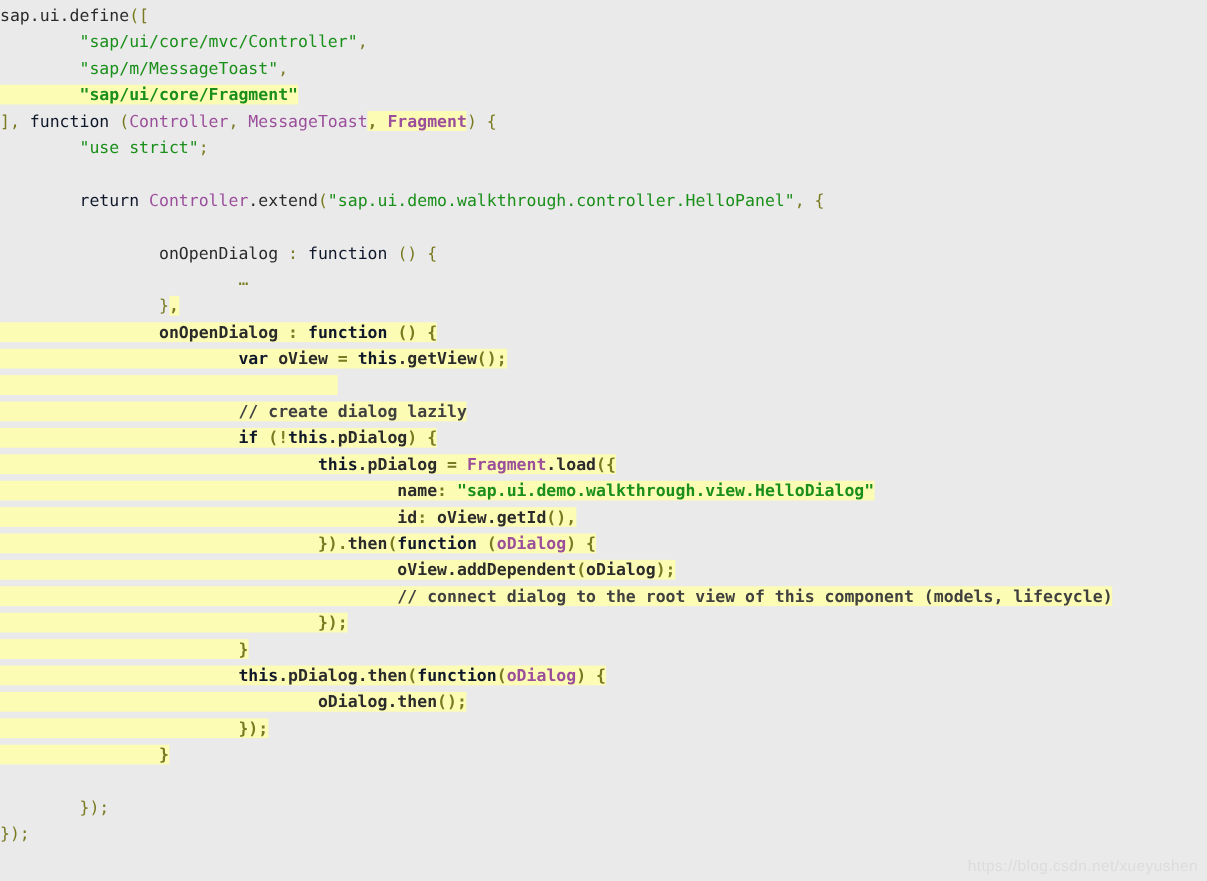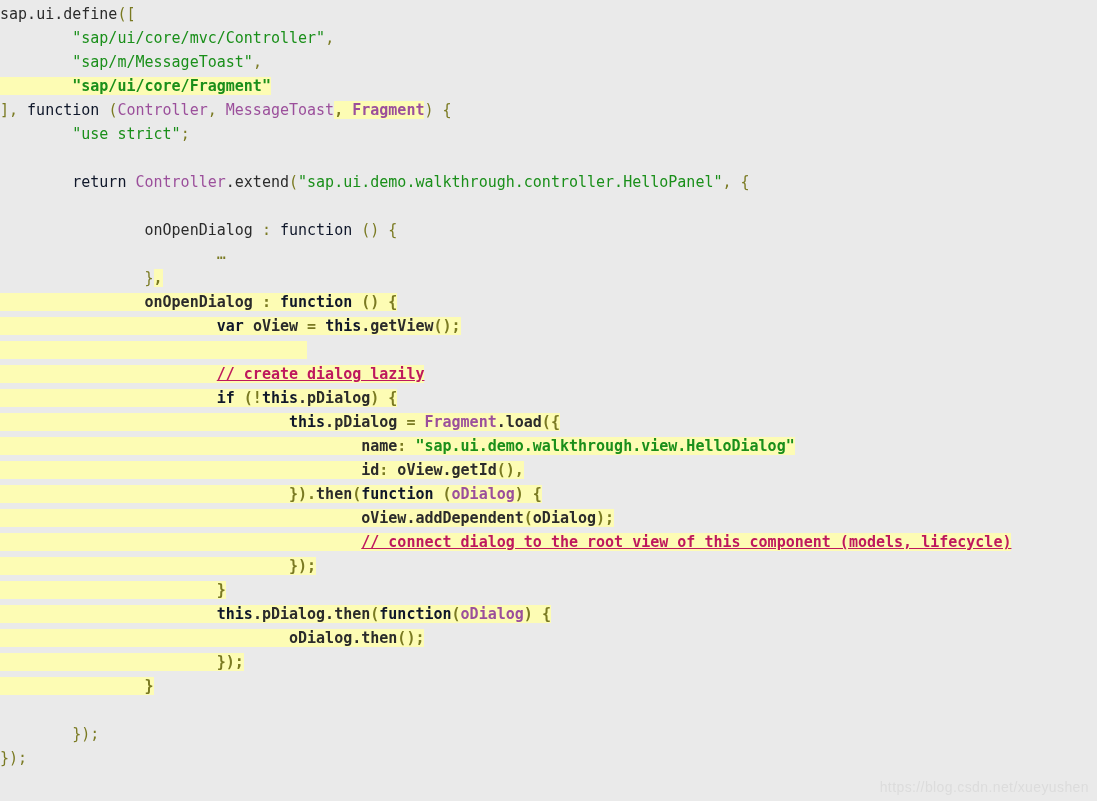--- a/index.html
+++ b/index.html
@@ -34,21 +34,21 @@
     background: #fdfcb4;
   }
   
   .t-plain   { color: #2b2b2b; }
   .t-string  { color: #1a8f1a; }
   .t-keyword { color: #0f172a; }
   .t-ident   { color: #2b2b2b; }
   .t-param   { color: #9b4f9b; }
   .t-class   { color: #9b4f9b; }
   .t-punct   { color: #7a7a22; }
-  .t-comment { color: #be185d; text-decoration: underline; }
+  .t-comment { color: #404040; }
   .t-bold    { font-weight: bold; }
   .t-ellipsis{ color: #7a7a22; }
   .lines-wrap {
     position: absolute;
     left: 0;
     top: 2px;
     width: 1097px;
   }
   #watermark {
     position: absolute;

